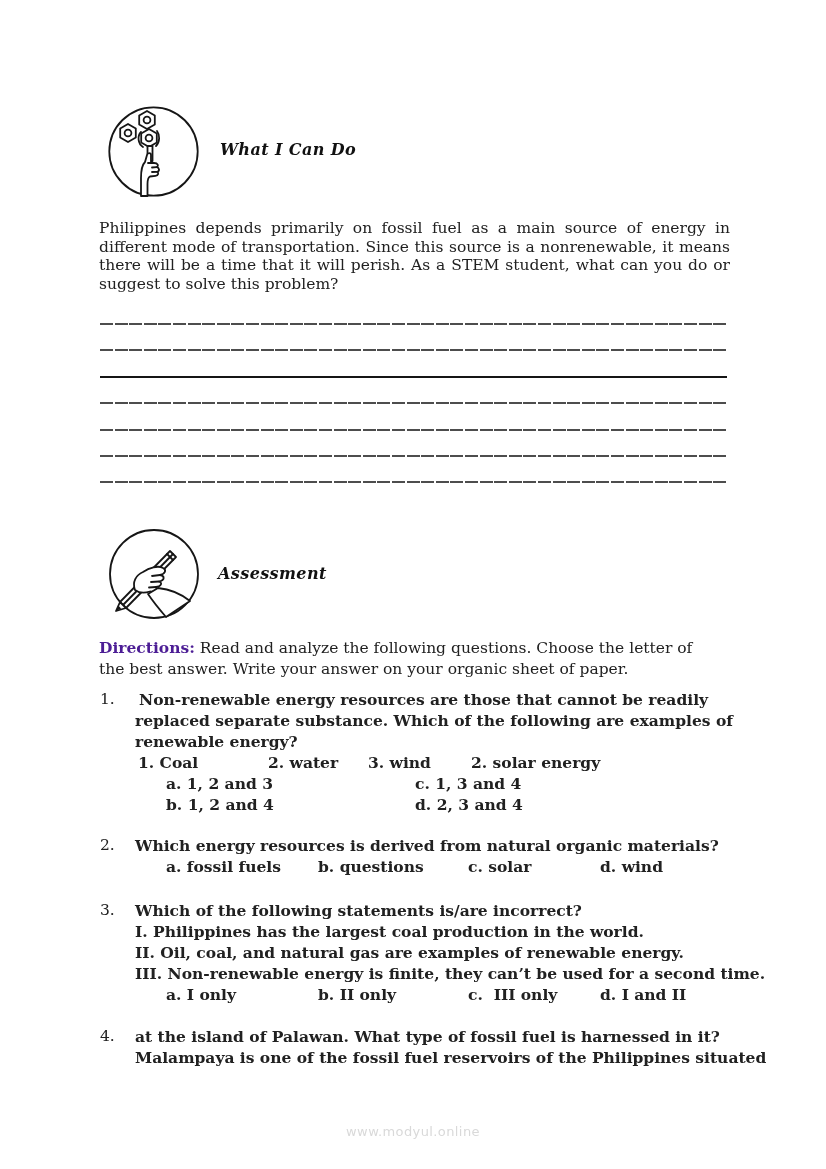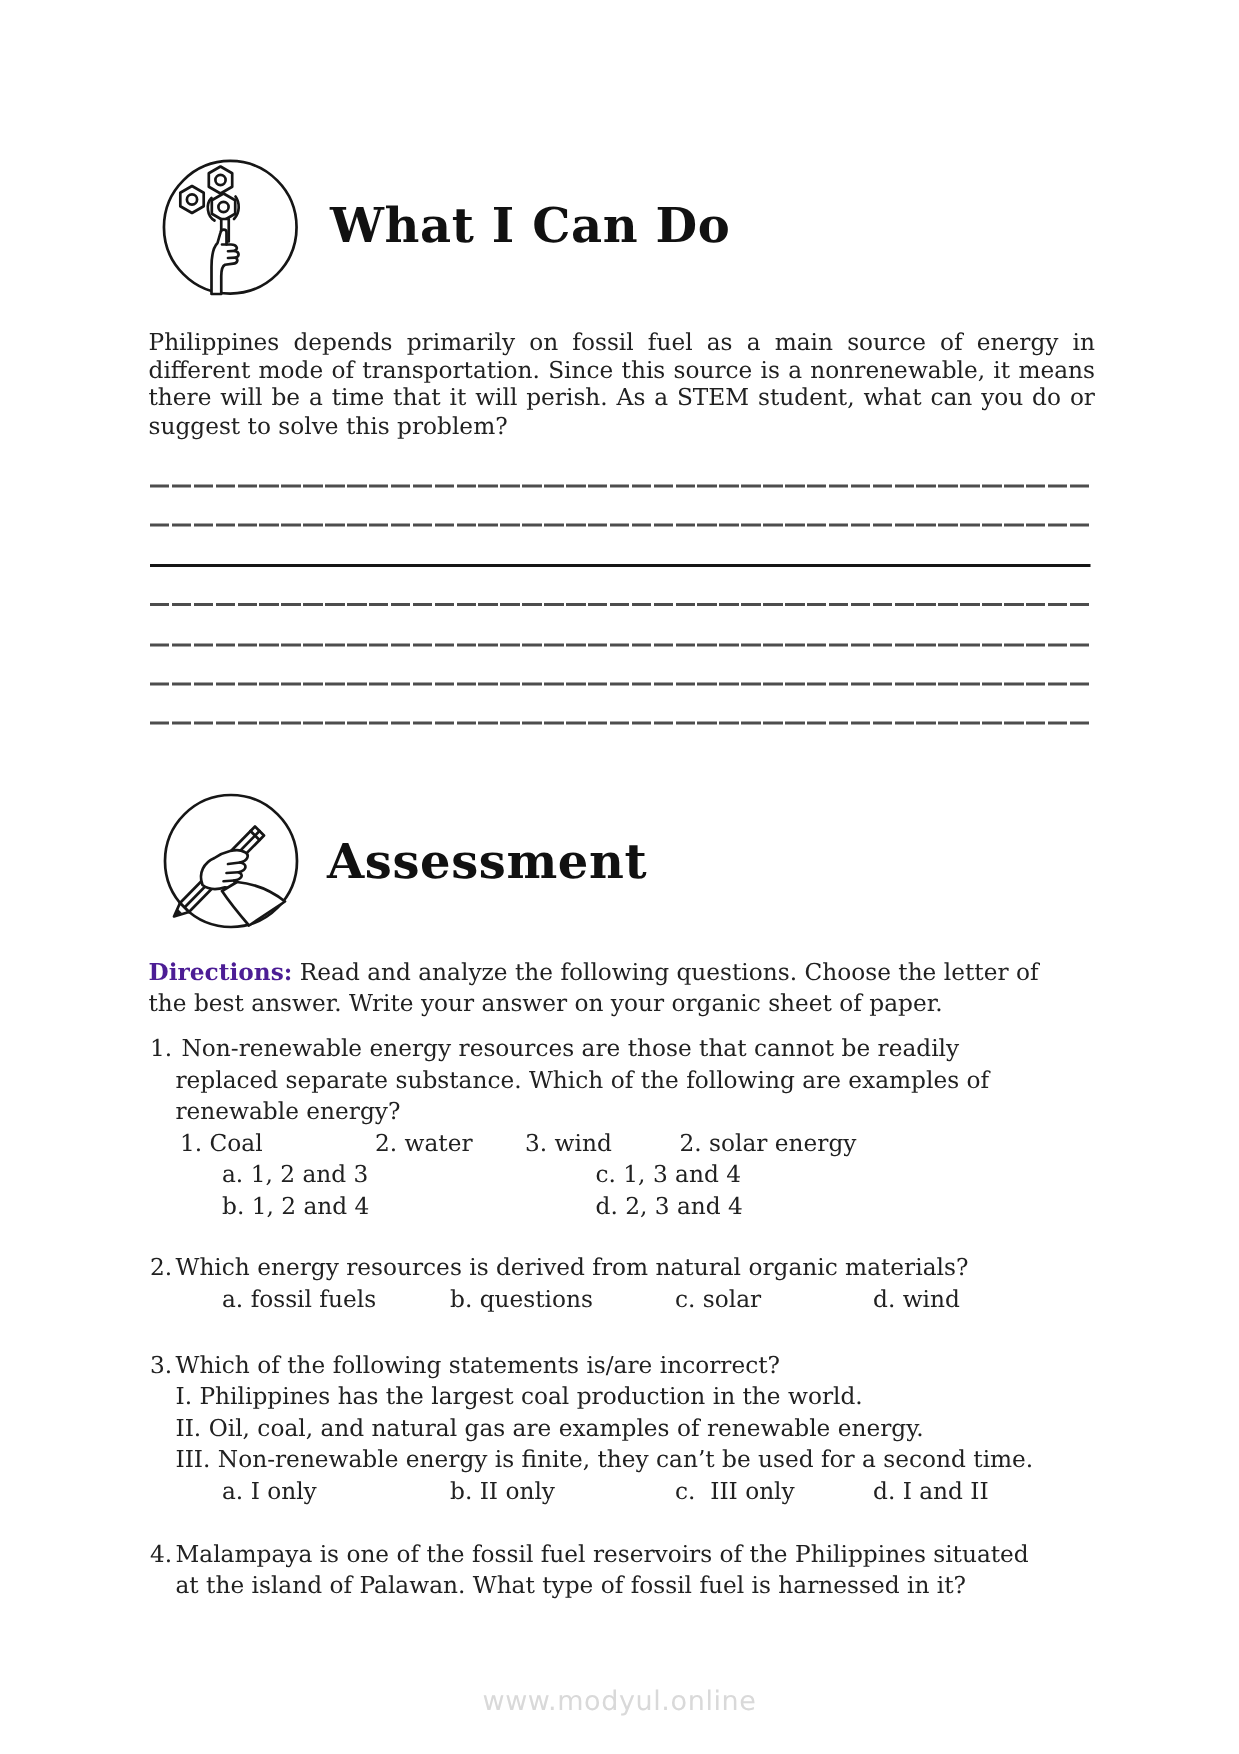--- a/index.html
+++ b/index.html
@@ -3,50 +3,50 @@
 <meta charset="utf-8">
 <style>
   html,body{margin:0;padding:0;background:#ffffff;}
   .page{
     position:relative;width:826px;height:1169px;background:#ffffff;
     font-family:"DejaVu Serif","Liberation Serif",serif;
     color:#212121;font-size:15.5px;overflow:hidden;
   }
   .section-icon{position:absolute;width:93px;height:93px;}
   .heading{
-    position:absolute;font-weight:bold;
-    font-size:32px;line-height:28px;color:#111;letter-spacing:0.4px;
+    position:absolute;font-weight:bold;font-style:italic;
+    font-size:16px;line-height:28px;color:#111;letter-spacing:0.4px;
   }
   .intro{
     position:absolute;left:99px;top:219px;width:631px;
     text-align:justify;line-height:18.6px;
   }
   .answer-lines{position:absolute;left:100px;top:323px;width:627px;}
   .ans-line{
     height:2px;margin-bottom:24.4px;
     background:repeating-linear-gradient(to right,#4d4d4d 0px,#4d4d4d 13px,rgba(0,0,0,0) 13px,rgba(0,0,0,0) 14.6px);
   }
   .ans-line.solid{background:#151515;}
   .directions{position:absolute;left:99px;top:637px;width:640px;line-height:21px;}
   .directions b{font-weight:bold;color:#4c1d95;}
   .pre{white-space:pre;}
   .q{position:absolute;left:99px;width:648px;line-height:21px;}
   .qnum{position:absolute;left:1px;top:0;}
-  .qbody{margin-left:18px;}
+  .qbody{margin-left:36px;font-weight:bold;}
   .line{white-space:pre;}
   .optrow{position:relative;height:21px;}
   .opt{position:absolute;top:0;white-space:pre;}
   .x3{left:3px;}.x31{left:31px;}.x133{left:133px;}.x183{left:183px;}
   .x233{left:233px;}.x280{left:280px;}.x333{left:333px;}.x336{left:336px;}
   .x483{left:465px;}
   .q1-first{padding-left:4px;}
   .footer{
     position:absolute;left:0;top:1124px;width:826px;text-align:center;
     font-family:"DejaVu Sans","Liberation Sans",sans-serif;
-    font-size:18px;color:#d9d9d9;letter-spacing:0.4px;
+    font-size:13px;color:#d9d9d9;letter-spacing:0.4px;
   }
   .icon-stroke{fill:none;stroke:#161616;stroke-width:1.8;stroke-linecap:round;stroke-linejoin:round;}
   .icon-fillw{fill:#ffffff;stroke:#161616;stroke-width:1.8;stroke-linejoin:round;}
 </style>
 </head>
 <body>
 
 <div class="page">
 
   <svg class="section-icon" style="left:107px;top:105px;" viewBox="0 0 93 93">
@@ -150,20 +150,20 @@
         <span class="opt x183">b. II only</span>
         <span class="opt x333">c.  III only</span>
         <span class="opt x483">d. I and II</span>
       </div>
     </div>
   </div>
 
   <div class="q" style="top:1026px;">
     <span class="qnum">4.</span>
     <div class="qbody">
+      <div class="line">at the island of Palawan. What type of fossil fuel is harnessed in it?</div>
       <div class="line">Malampaya is one of the fossil fuel reservoirs of the Philippines situated</div>
-      <div class="line">at the island of Palawan. What type of fossil fuel is harnessed in it?</div>
     </div>
   </div>
 
   <div class="footer">www.modyul.online</div>
 
 </div>
 
 </body></html>

